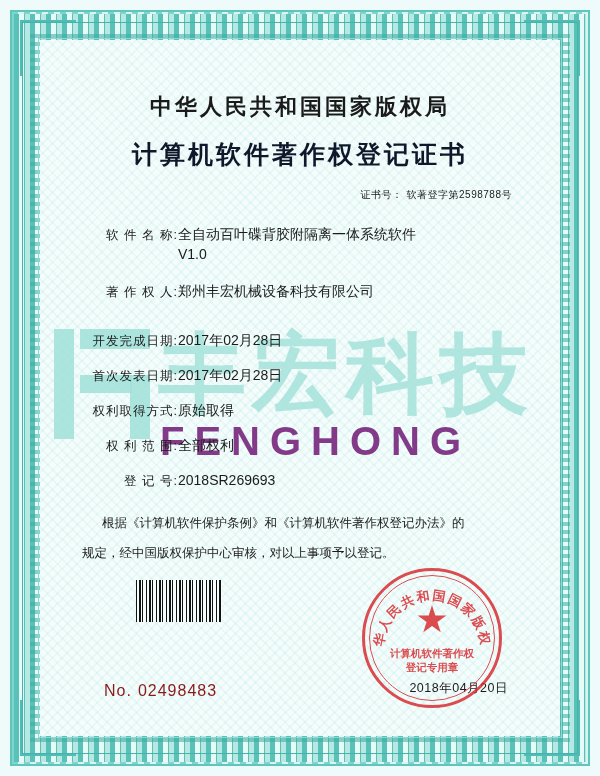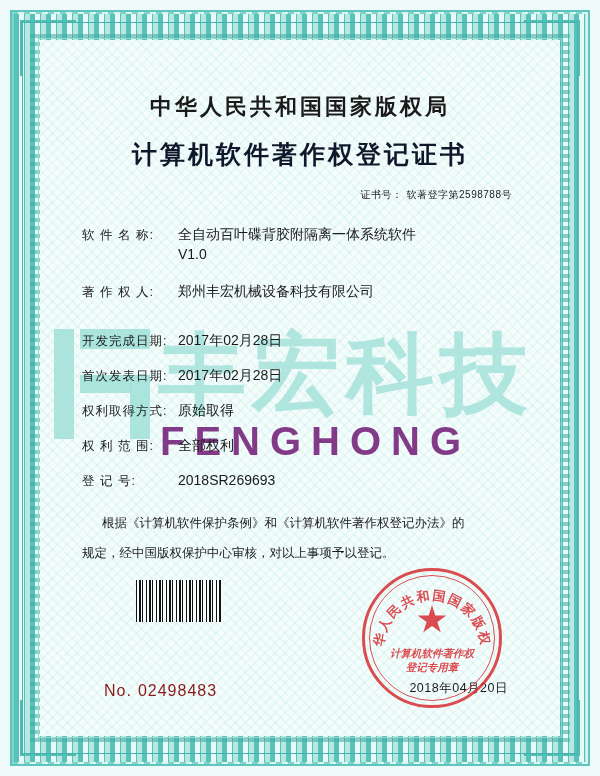--- a/index.html
+++ b/index.html
@@ -159,20 +159,21 @@
     position: absolute;
     left: 42px;
     font-size: 12.5px;
     color: #1b1b1b;
     white-space: nowrap;
   }
   .row .lab {
     display: inline-block;
     width: 96px;
     letter-spacing: 1px;
+    text-align: right;
   }
   .row .val {
     display: inline-block;
     font-size: 14px;
   }
   .r-soft   { top: 186px; }
   .r-ver    { top: 206px; left: 138px; font-family: "Liberation Sans", sans-serif; }
   .r-owner  { top: 243px; }
   .r-dev    { top: 292px; }
   .r-pub    { top: 327px; }
@@ -263,21 +264,20 @@
     position: absolute;
     left: 0;
     top: 76px;
     width: 134px;
     text-align: center;
     color: #d8262b;
     font-family: "Liberation Serif", serif;
     font-size: 10.5px;
     font-weight: bold;
     line-height: 14px;
-    font-style: italic;
   }
   
   .corner {
     position: absolute;
     width: 54px; height: 54px;
     border: 2px solid #4fbdb4;
   }
   .c-tl { left: 20px; top: 20px; border-right: none; border-bottom: none; }
   .c-tr { right: 20px; top: 20px; border-left: none; border-bottom: none; }
   .c-bl { left: 20px; bottom: 20px; border-right: none; border-top: none; }

